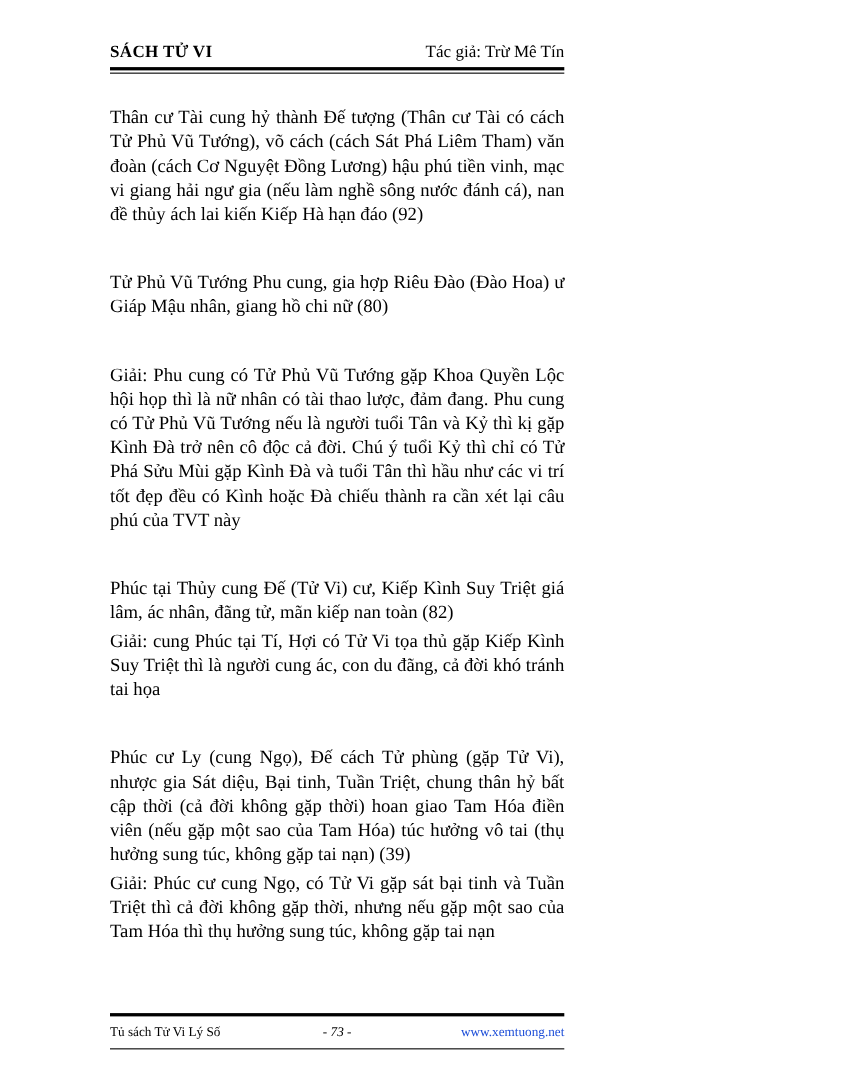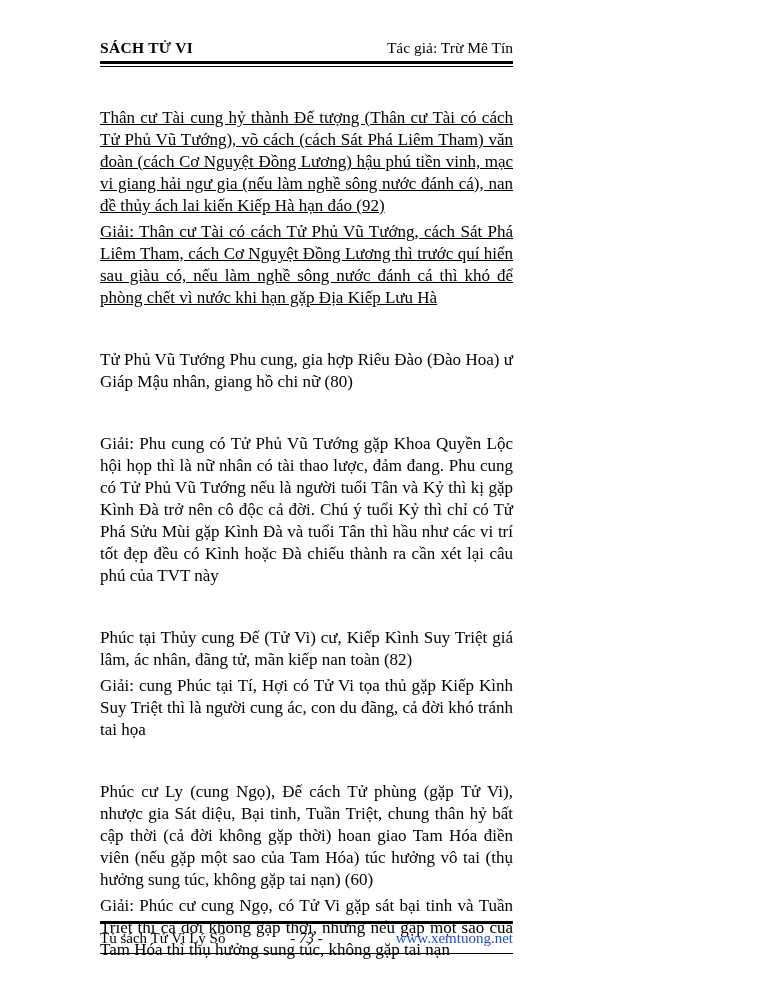--- a/index.html
+++ b/index.html
@@ -45,36 +45,36 @@
   .content {
     position: absolute;
     left: 100px;
     right: 98px;
     top: 92px;
     font-size: 17px;
     line-height: 22px;
     text-align: justify;
   }
   .group { margin-top: 40px; }
-  .group:first-child { margin-top: 15px; text-decoration: underline; }
+  .group:first-child { margin-top: 4px; }
   .para { margin: 0; }
   .para.giai { margin-top: 4px; }
   
   .footer {
     position: absolute;
     left: 100px;
     right: 98px;
     top: 921px;
     border-top: 3px solid #000;
   }
   .footer-row {
     display: flex;
     align-items: baseline;
     padding: 4px 0 5px 0;
-    font-size: 15px;
+    font-size: 12px;
     line-height: 20px;
     border-bottom: 1px solid #000;
   }
   .footer-left  { flex: 1; text-align: left; }
   .footer-center{ flex: 1; text-align: center; font-style: italic; }
   .footer-right { flex: 1; text-align: right; }
   .footer-link {
     color: #1d4ed8;
     cursor: pointer;
   }
@@ -87,38 +87,37 @@
   <div class="header">
     <span class="header-title">SÁCH TỬ VI</span>
     <span class="header-author">Tác giả: Trừ Mê Tín</span>
   </div>
   <div class="header-rule"></div>
 
   <div class="content">
 
     <div class="group">
       <p class="para">Thân cư Tài cung hỷ thành Đế tượng (Thân cư Tài có cách Tử Phủ Vũ Tướng), võ cách (cách Sát Phá Liêm Tham) văn đoàn (cách Cơ Nguyệt Đồng Lương) hậu phú tiền vinh, mạc vi giang hải ngư gia (nếu làm nghề sông nước đánh cá), nan đề thủy ách  lai kiến Kiếp Hà hạn đáo  (92)</p>
-      <p class="para giai">Giải: Thân cư Tài có cách Tử Phủ Vũ Tướng, cách Sát Phá Liêm Tham, cách Cơ Nguyệt Đồng Lương thì trước quí hiển sau giàu có, nếu làm nghề sông nước đánh cá  thì khó để phòng chết vì nước khi hạn gặp Địa Kiếp Lưu Hà</p>
     </div>
 
     <div class="group">
       <p class="para">Tử Phủ Vũ Tướng Phu cung, gia hợp Riêu Đào (Đào Hoa) ư Giáp Mậu nhân, giang hồ chi nữ (80)</p>
     </div>
 
     <div class="group">
       <p class="para giai">Giải: Phu cung có Tử Phủ Vũ Tướng gặp Khoa Quyền Lộc hội họp thì là nữ nhân có tài thao lược, đảm đang.  Phu cung có Tử Phủ Vũ Tướng nếu là người tuổi Tân và Kỷ thì kị gặp Kình Đà trở nên cô độc cả đời. Chú ý tuổi Kỷ thì chỉ có Tử Phá Sửu Mùi gặp Kình Đà và tuổi Tân thì hầu như các vi trí tốt đẹp đều có Kình hoặc Đà chiếu thành ra cần xét lại câu phú của TVT này</p>
     </div>
 
     <div class="group">
       <p class="para">Phúc tại Thủy cung  Đế (Tử Vi) cư, Kiếp Kình Suy Triệt giá lâm, ác nhân,  đãng tử, mãn kiếp nan toàn (82)</p>
       <p class="para giai">Giải: cung Phúc tại Tí, Hợi có Tử Vi tọa thủ gặp Kiếp Kình Suy Triệt thì là người cung ác, con du đãng, cả đời khó tránh tai họa</p>
     </div>
 
     <div class="group">
-      <p class="para">Phúc cư Ly (cung Ngọ), Đế cách Tử phùng (gặp Tử Vi), nhược gia Sát diệu, Bại tinh, Tuần Triệt, chung thân hỷ bất cập thời (cả đời không gặp thời) hoan giao Tam Hóa điền viên (nếu gặp một sao của Tam Hóa) túc hưởng vô tai (thụ hưởng sung túc, không gặp tai nạn) (60)</p>
+      <p class="para">Phúc cư Ly (cung Ngọ), Đế cách Tử phùng (gặp Tử Vi), nhược gia Sát diệu, Bại tinh, Tuần Triệt, chung thân hỷ bất cập thời (cả đời không gặp thời) hoan giao Tam Hóa điền viên (nếu gặp một sao của Tam Hóa) túc hưởng vô tai (thụ hưởng sung túc, không gặp tai nạn) (39)</p>
       <p class="para giai">Giải: Phúc cư cung Ngọ, có Tử Vi gặp sát bại tinh và Tuần Triệt thì cả đời không gặp thời, nhưng nếu gặp một sao của Tam Hóa thì thụ hưởng sung túc, không gặp tai nạn</p>
     </div>
 
   </div>
 
   <div class="footer">
     <div class="footer-row">
       <span class="footer-left">Tủ sách Tử Vi Lý Số</span>
       <span class="footer-center">- 73 -</span>
       <span class="footer-right">

